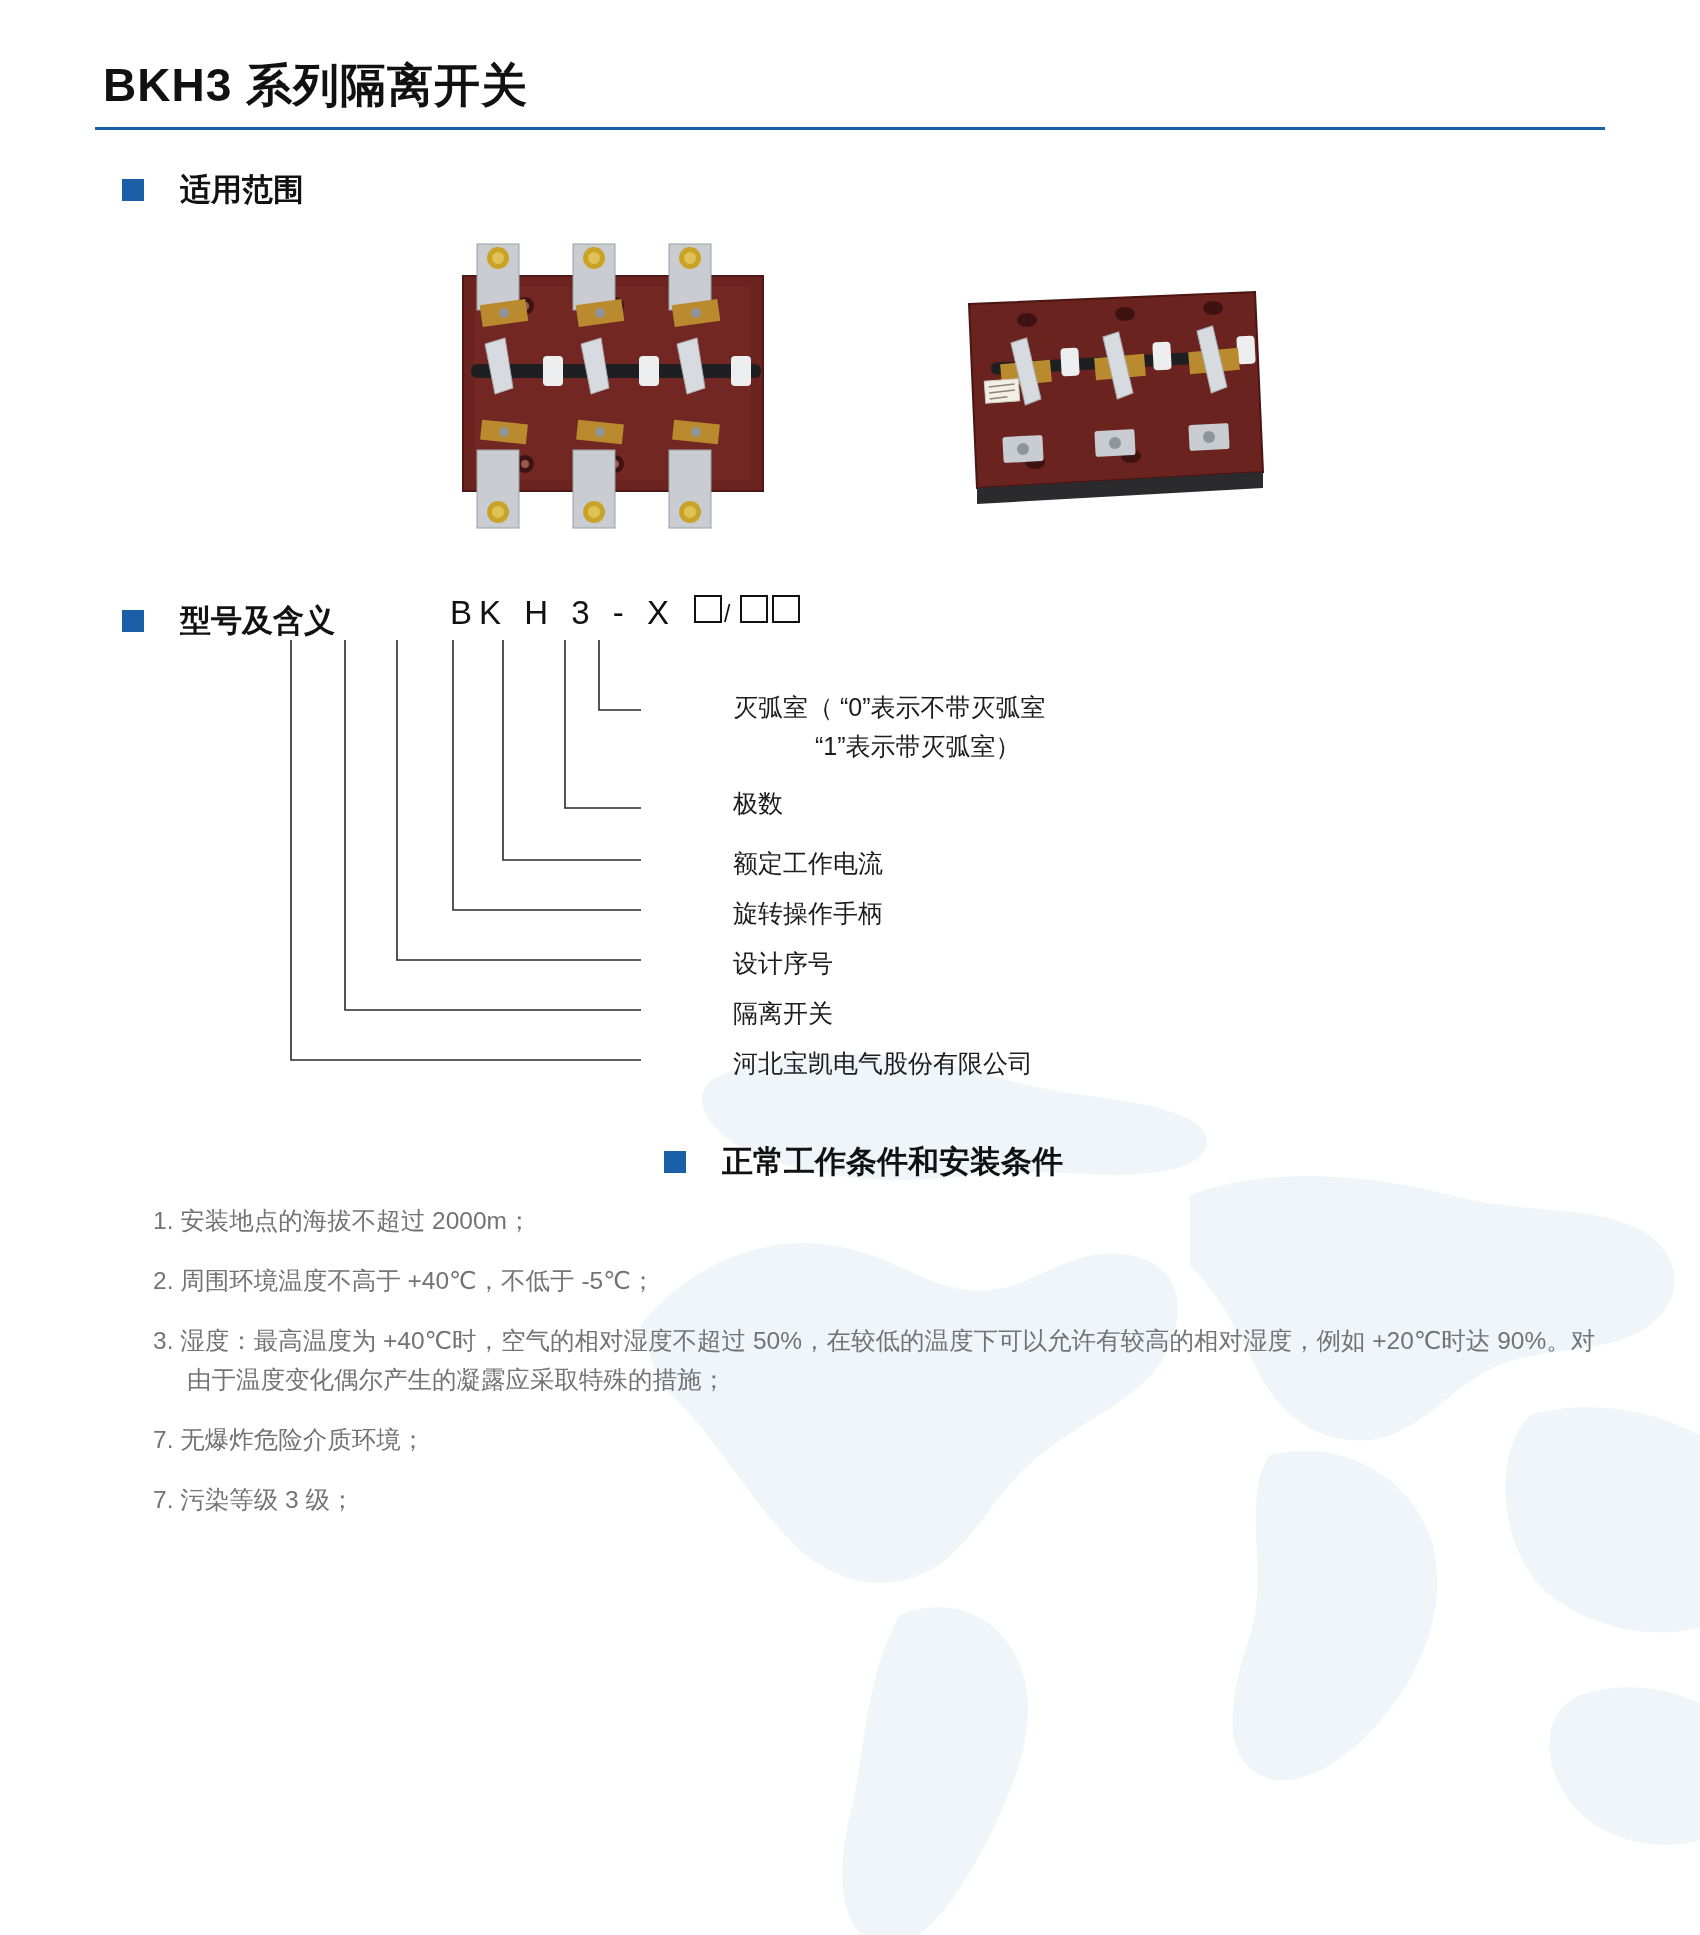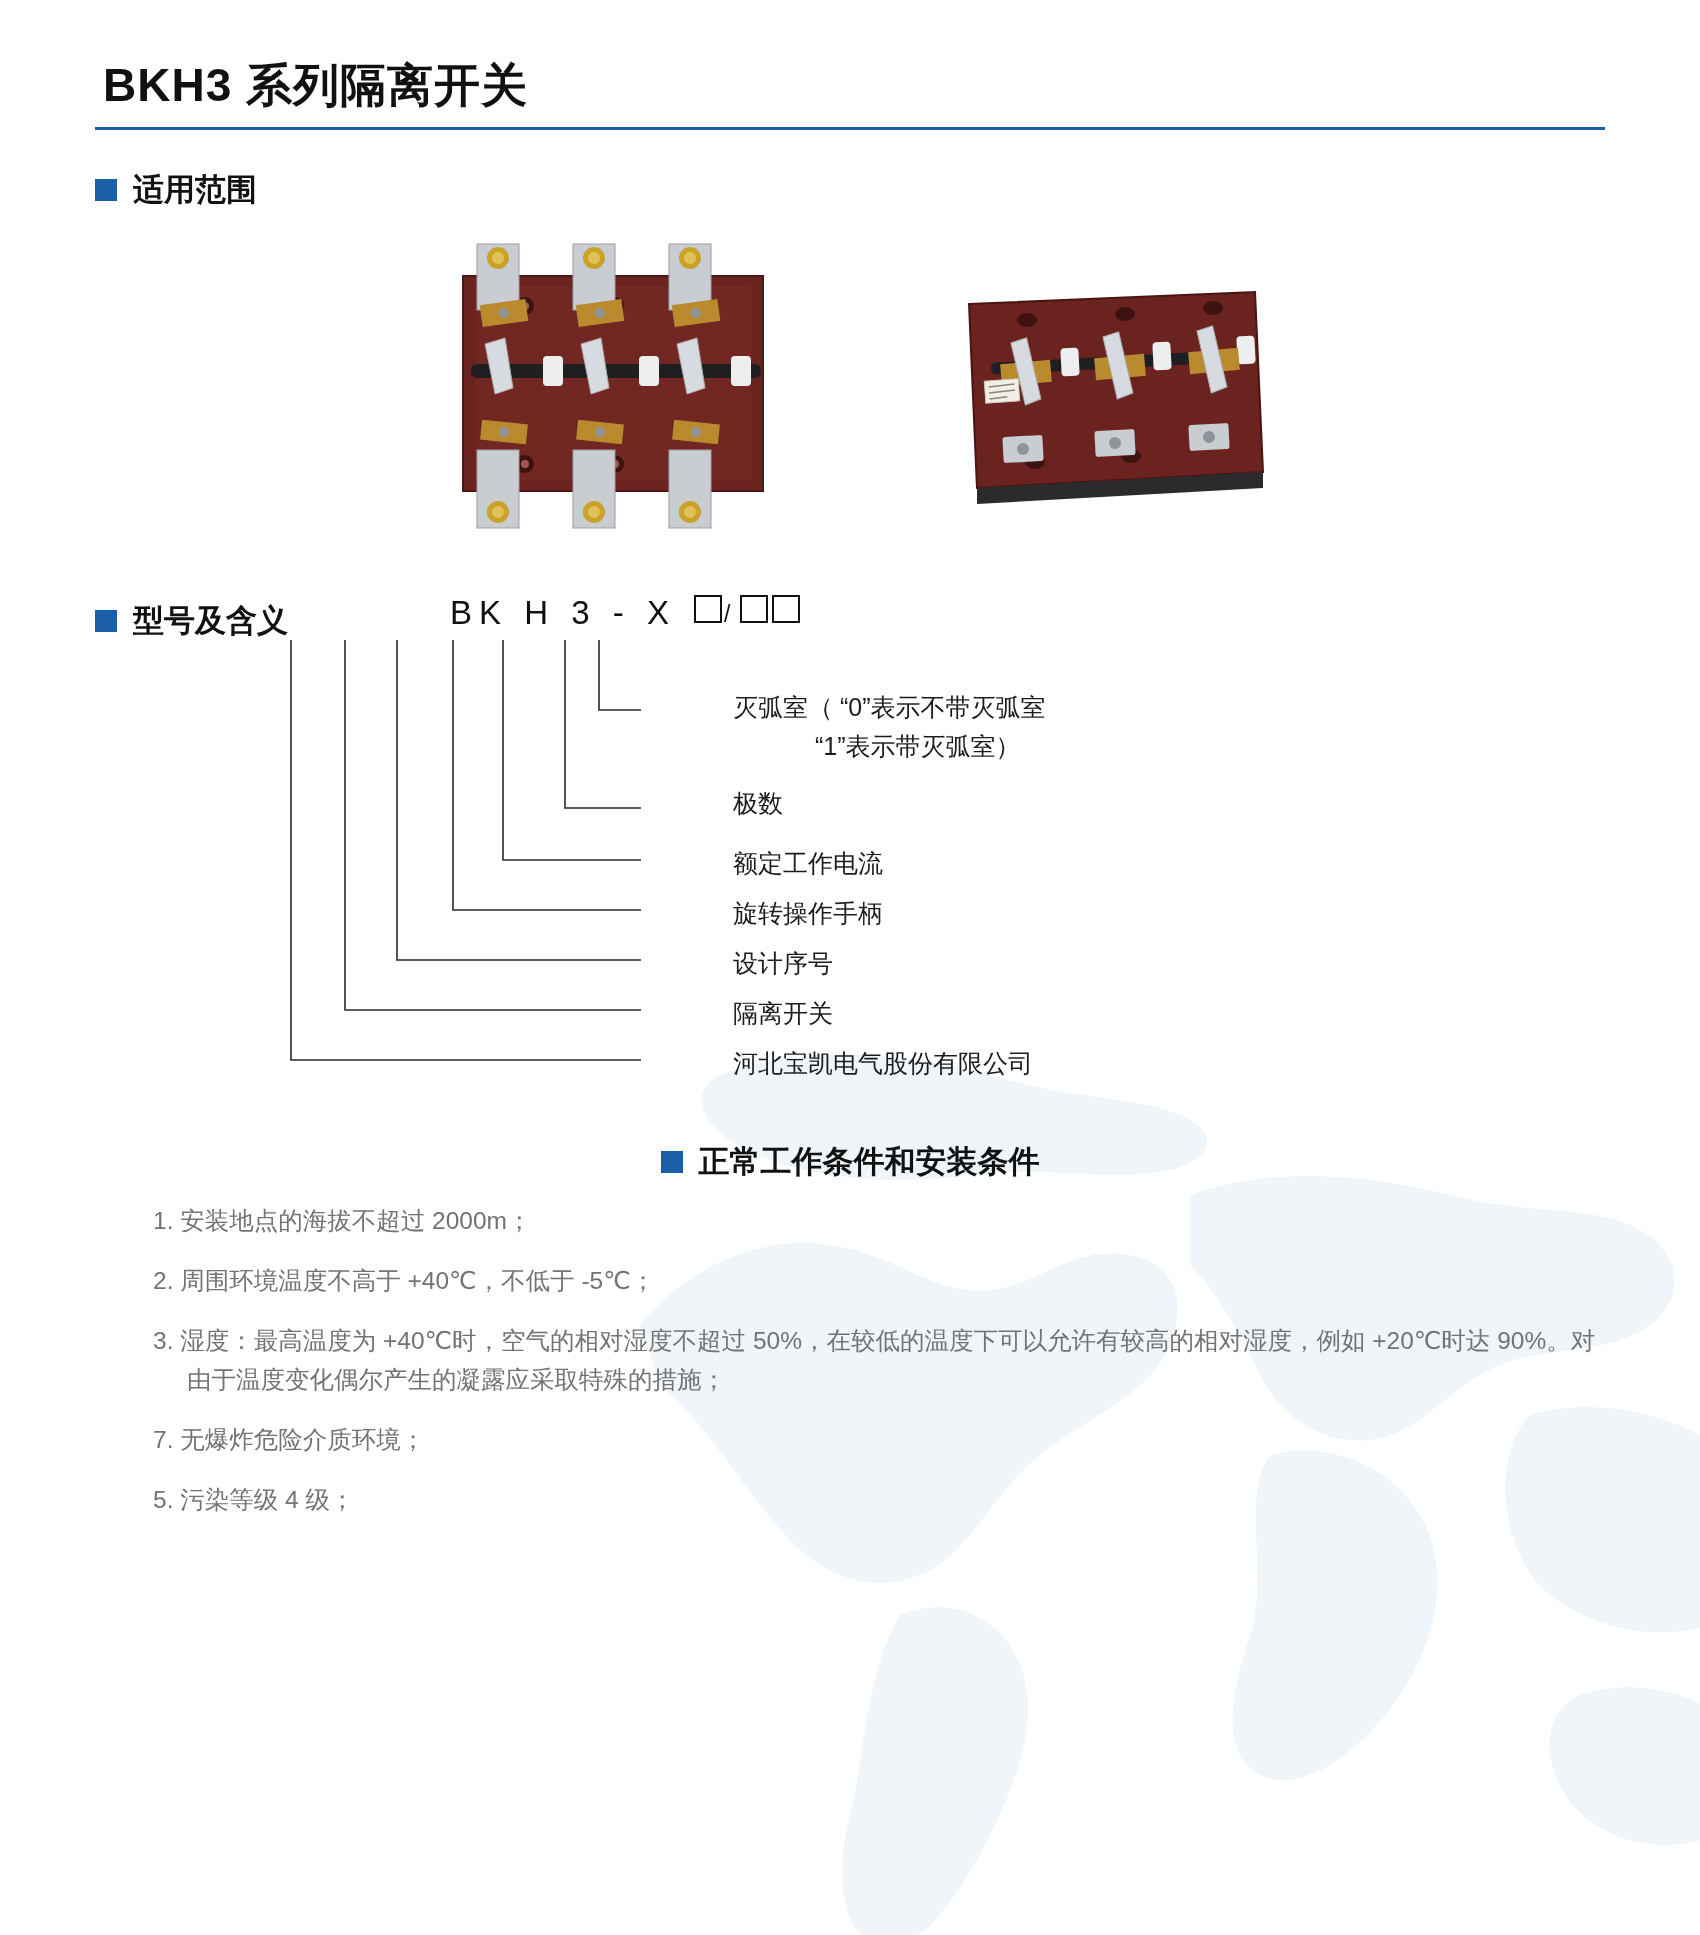--- a/index.html
+++ b/index.html
@@ -50,22 +50,23 @@
   .title-rule {
     height: 3px;
     background: #1a5fa8;
     width: 100%;
   }
 
   
   .section-head {
     display: flex;
     align-items: center;
-    gap: 16px;
+    gap: 36px;
     margin-top: 44px;
+    margin-left: 27px;
   }
   .section-bullet {
     width: 22px;
     height: 22px;
     background: #1a5fa8;
     flex: 0 0 auto;
     display: inline-block;
   }
   .section-title {
     font-size: 31px;
@@ -366,16 +367,16 @@
   <div class="section-head" style="margin-top:6px;justify-content:center;">
     <span class="section-bullet"></span>
     <span class="section-title">正常工作条件和安装条件</span>
   </div>
 
   <ul class="cond-list">
     <li>1. 安装地点的海拔不超过 2000m；</li>
     <li>2. 周围环境温度不高于 +40℃，不低于 -5℃；</li>
     <li>3. 湿度：最高温度为 +40℃时，空气的相对湿度不超过 50%，在较低的温度下可以允许有较高的相对湿度，例如 +20℃时达 90%。对由于温度变化偶尔产生的凝露应采取特殊的措施；</li>
     <li>7. 无爆炸危险介质环境；</li>
-    <li>5. 污染等级 4 级；</li>
+    <li>7. 污染等级 3 级；</li>
   </ul>
 
 </div>
 
 </body></html>

